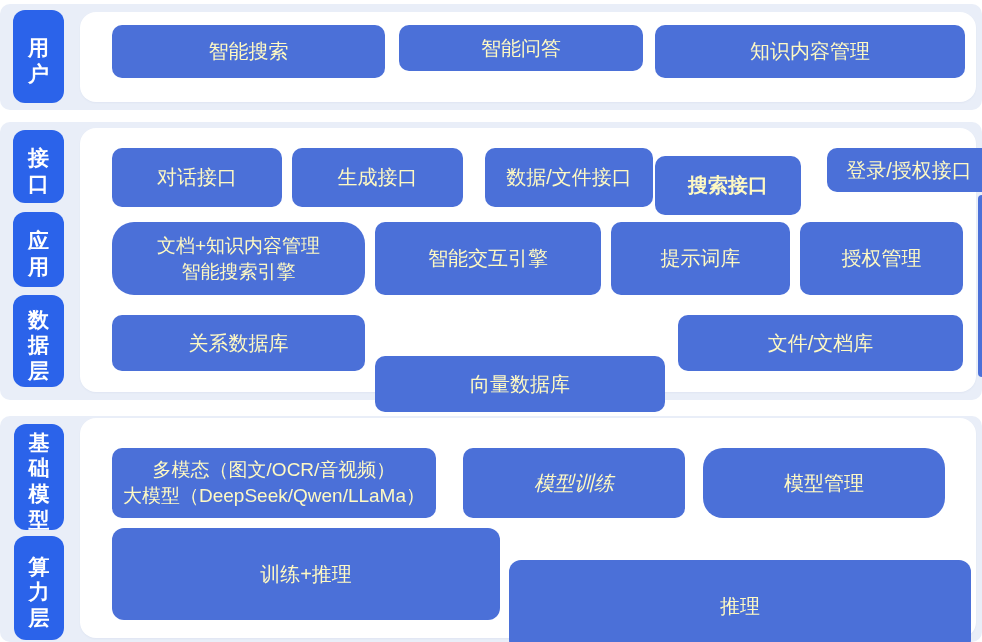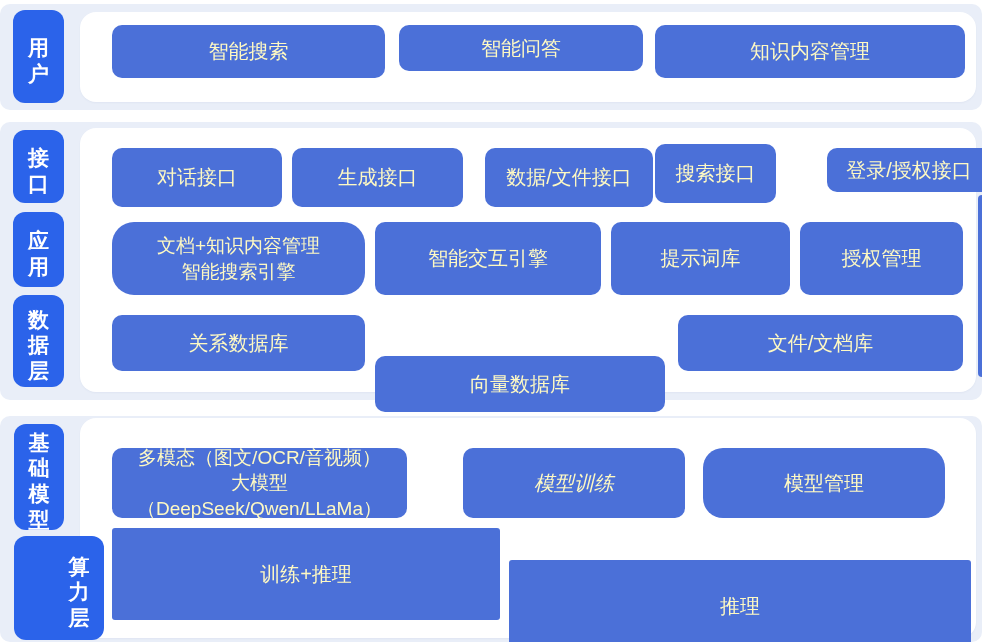--- a/index.html
+++ b/index.html
@@ -55,21 +55,21 @@
     color: #fef9c3;
     font-size: 20px;
     font-weight: 500;
     display: flex;
     align-items: center;
     justify-content: center;
     text-align: center;
     white-space: pre-line;
     line-height: 1.35;
   }
-  .btn.big { border-radius: 3px; }
+  .btn.big { border-radius: 12px; }
   .btn.two-line { font-size: 19px; }
   .sliver {
     position: absolute;
     background: #4b70d8;
     border-radius: 4px 0 0 4px;
   }
 </style>
 </head>
 <body>
 
@@ -91,45 +91,45 @@
   </div>
   <div class="badge" style="left:13px;top:212px;width:51px;height:75px;">
     <span>应用</span>
   </div>
   <div class="badge" style="left:13px;top:295px;width:51px;height:92px;">
     <span>数据层</span>
   </div>
   <div class="badge" style="left:14px;top:424px;width:50px;height:106px;">
     <span>基础模型</span>
   </div>
-  <div class="badge" style="left:14px;top:536px;width:50px;height:104px;padding-left:40px;">
+  <div class="badge" style="left:14px;top:536px;width:50px;height:104px;">
     <span>算力层</span>
   </div>
 
   <div class="btn" style="left:112px;top:25px;width:273px;height:53px;">智能搜索</div>
   <div class="btn" style="left:399px;top:25px;width:244px;height:46px;">智能问答</div>
   <div class="btn" style="left:655px;top:25px;width:310px;height:53px;">知识内容管理</div>
 
   <div class="btn" style="left:112px;top:148px;width:170px;height:59px;">对话接口</div>
   <div class="btn" style="left:292px;top:148px;width:171px;height:59px;">生成接口</div>
   <div class="btn" style="left:477px;top:148px;width:168px;height:59px;margin-left:8px;">数据/文件接口</div>
-  <div class="btn" style="left:655px;top:144px;width:121px;height:59px;">搜索接口</div>
+  <div class="btn" style="left:655px;top:156px;width:146px;height:59px;font-weight:bold;">搜索接口</div>
   <div class="btn" style="left:799px;top:148px;width:164px;height:44px;margin-left:28px;">登录/授权接口</div>
 
   <div class="btn two-line" style="left:112px;top:222px;width:253px;height:73px;border-radius:22px;">文档+知识内容管理
 智能搜索引擎</div>
   <div class="btn" style="left:375px;top:222px;width:226px;height:73px;">智能交互引擎</div>
   <div class="btn" style="left:611px;top:222px;width:179px;height:73px;">提示词库</div>
   <div class="btn" style="left:800px;top:222px;width:163px;height:73px;">授权管理</div>
 
   <div class="btn" style="left:112px;top:315px;width:253px;height:56px;">关系数据库</div>
   <div class="btn" style="left:375px;top:315px;width:290px;height:56px;margin-top:41px;">向量数据库</div>
   <div class="btn" style="left:678px;top:315px;width:285px;height:56px;">文件/文档库</div>
 
-  <div class="btn two-line" style="left:112px;top:448px;width:295px;height:70px;">多模态（图文/OCR/音视频）
+  <div class="btn two-line" style="left:112px;top:448px;width:324px;height:70px;">多模态（图文/OCR/音视频）
 大模型（DeepSeek/Qwen/LLaMa）</div>
   <div class="btn" style="left:463px;top:448px;width:222px;height:70px;font-style:italic;">模型训练</div>
   <div class="btn" style="left:703px;top:448px;width:242px;height:70px;border-radius:20px;">模型管理</div>
 
   <div class="btn big" style="left:112px;top:528px;width:388px;height:92px;">训练+推理</div>
   <div class="btn big" style="left:509px;top:560px;width:462px;height:92px;">推理</div>
 
   <div class="sliver" style="left:978px;top:195px;width:4px;height:182px;"></div>
 
 </div>

